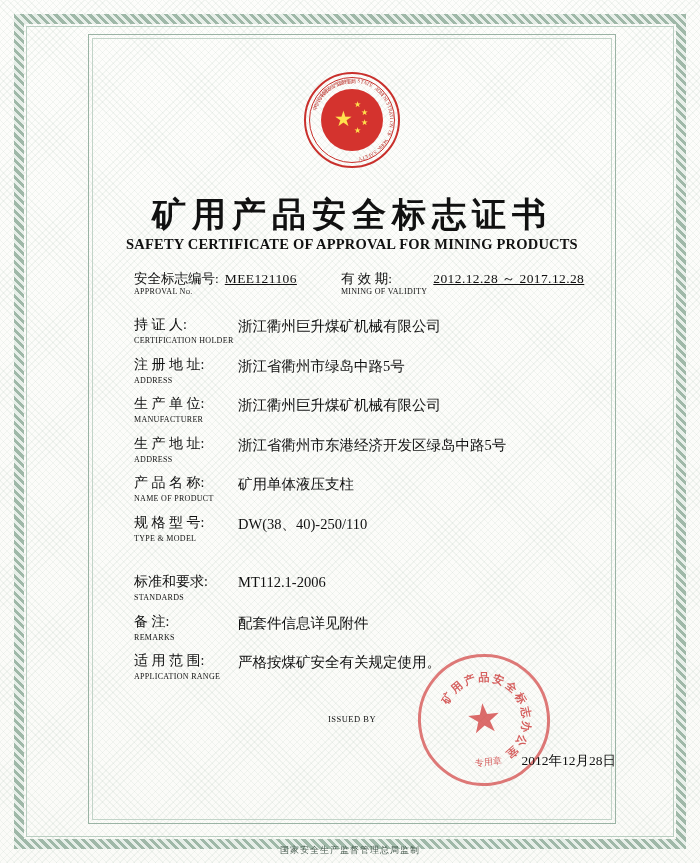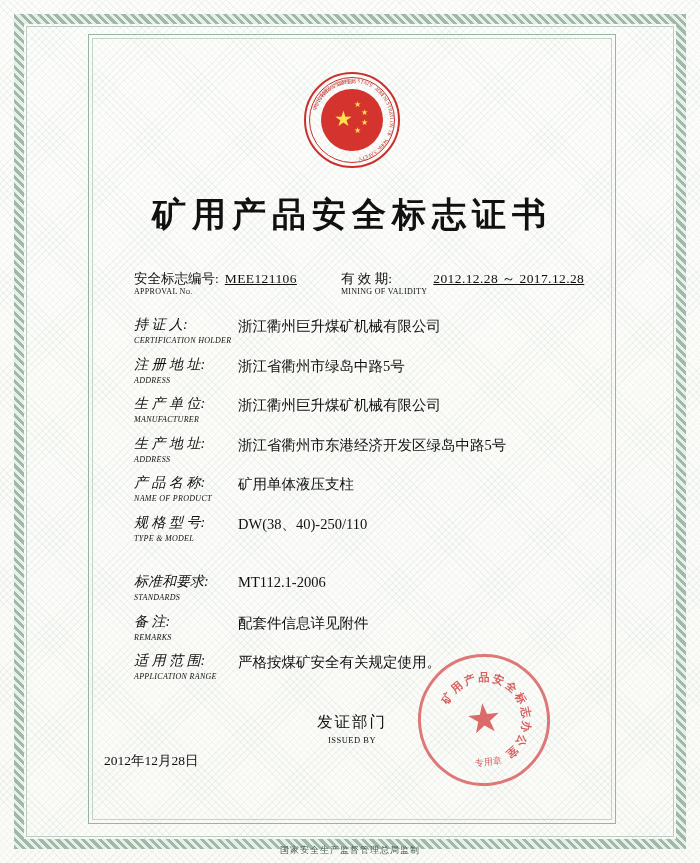--- a/index.html
+++ b/index.html
@@ -211,21 +211,20 @@
     right: 26px;
   }
   .frow {
     display: flex;
     align-items: flex-start;
     margin-bottom: 10.5px;
   }
   .frow .labels {
     width: 104px;
     flex: none;
-    font-style: italic;
   }
   .frow .labels .lbl-cn {
     font-size: 14px;
     display: block;
   }
   .frow .labels .lbl-en {
     display: block;
   }
   .frow .value {
     font-size: 14.5px;
@@ -265,24 +264,23 @@
     font-size: 8.5px;
     letter-spacing: 0.5px;
     color: #111;
     margin-top: 2px;
   }
   .issue-date {
     position: absolute;
     top: 718px;
     left: 0;
     width: 100%;
-    text-align: left;
+    text-align: right;
     font-size: 13.5px;
     color: #111;
-    padding-left: 16px;
   }
 
   
   .seal {
     position: absolute;
     left: 330px;
     top: 620px;
     width: 132px;
     height: 132px;
     border-radius: 50%;
@@ -408,20 +406,21 @@
           <span style="transform: rotate(142.408deg) translate(0px, -42px);">S</span>
           <span style="transform: rotate(147.046deg) translate(0px, -42px);">A</span>
           <span style="transform: rotate(151.685deg) translate(0px, -42px);">F</span>
           <span style="transform: rotate(156.323deg) translate(0px, -42px);">E</span>
           <span style="transform: rotate(160.962deg) translate(0px, -42px);">T</span>
           <span style="transform: rotate(165.6deg) translate(0px, -42px);">Y</span>
         </div>
     </div>
 
     <div class="title-cn">矿用产品安全标志证书</div>
+    <div class="title-en">SAFETY CERTIFICATE OF APPROVAL FOR MINING PRODUCTS</div>
 
     <div class="row-top">
       <div class="lbl-block">
         <span class="lbl-cn">安全标志编号:</span>
         <span class="lbl-en">APPROVAL No.</span>
       </div>
       <div class="val val-mono" style="margin-right:34px;">MEE121106</div>
 
       <div class="lbl-block" style="margin-left:10px;">
         <span class="lbl-cn">有 效 期:</span>
@@ -521,21 +520,20 @@
           <span style="transform: rotate(64.8deg) translate(-5px, -50px);">标</span>
           <span style="transform: rotate(84.6deg) translate(-5px, -50px);">志</span>
           <span style="transform: rotate(104.4deg) translate(-5px, -50px);">办</span>
           <span style="transform: rotate(124.2deg) translate(-5px, -50px);">公</span>
           <span style="transform: rotate(144deg) translate(-5px, -50px);">室</span>
         </div>
       <div class="seal-bottom">专用章</div>
     </div>
 
     <div class="issuer">
-      <div class="cn">发证部门</div>
       <div class="en">ISSUED BY</div>
     </div>
     <div class="issue-date">2012年12月28日</div>
 
   </div>
 
   <div class="footer">国家安全生产监督管理总局监制</div>
 </div>
 
 </body></html>

